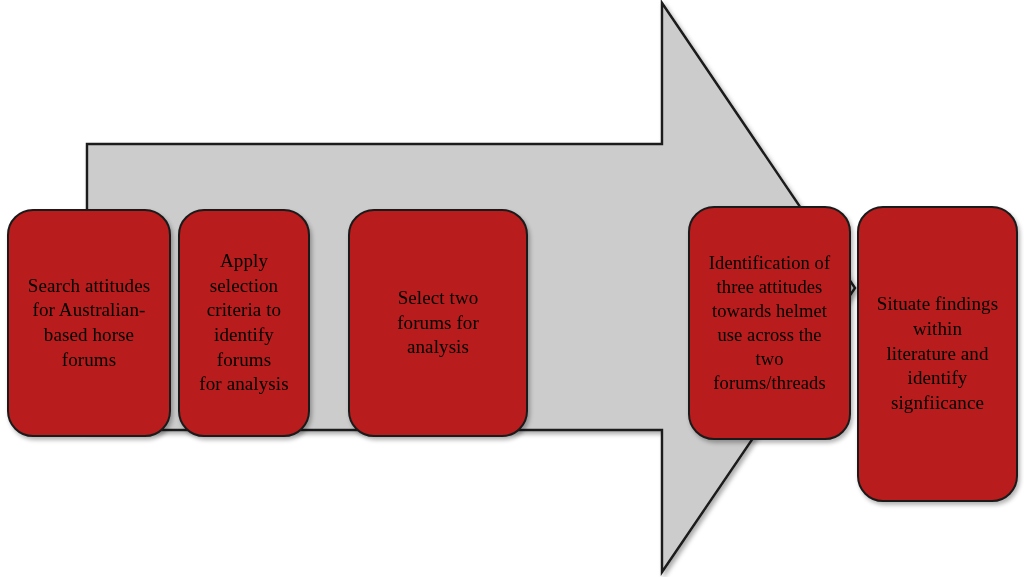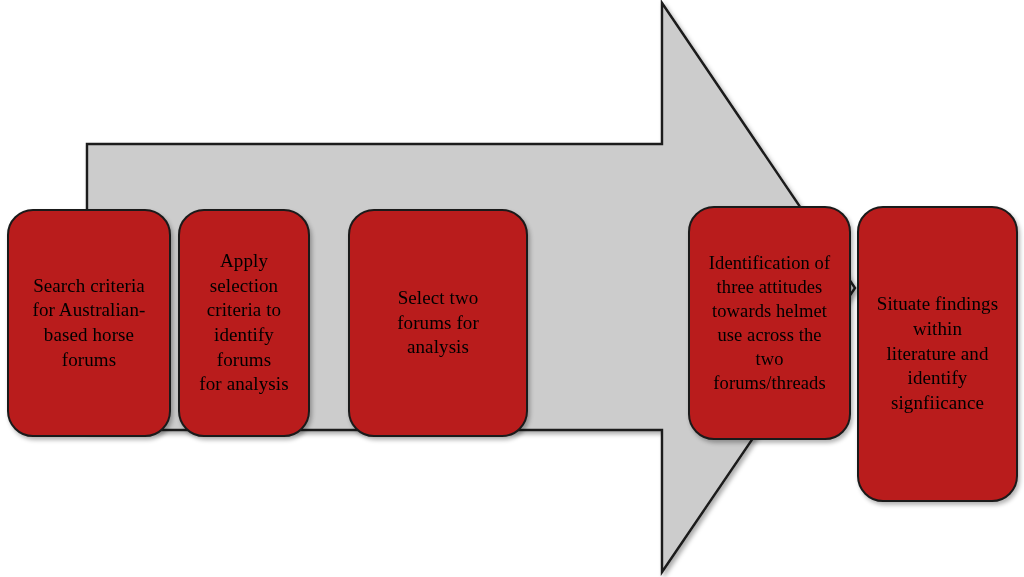--- a/index.html
+++ b/index.html
@@ -76,21 +76,21 @@
       <filter id="shadow" x="-20%" y="-20%" width="150%" height="150%">
         <feDropShadow dx="2.5" dy="3" stdDeviation="2" flood-color="#000000" flood-opacity="0.32"></feDropShadow>
       </filter>
     </defs>
     <path d="M 87,144 L 662,144 L 662,3 L 855,288 L 662,572 L 662,430 L 87,430 Z" fill="#cccccc" stroke="#1a1a1a" stroke-width="2.4" stroke-linejoin="miter" filter="url(#shadow)"></path>
   </svg>
 
   <div id="boxes-layer">
 
     <div class="process-box box-1">
-      <span class="box-text">Search criteria
+      <span class="box-text">Search attitudes
 for Australian-
 based horse
 forums</span>
     </div>
 
     <div class="process-box box-2">
       <span class="box-text">Apply selection
 criteria to
 identify forums
 for analysis</span>

